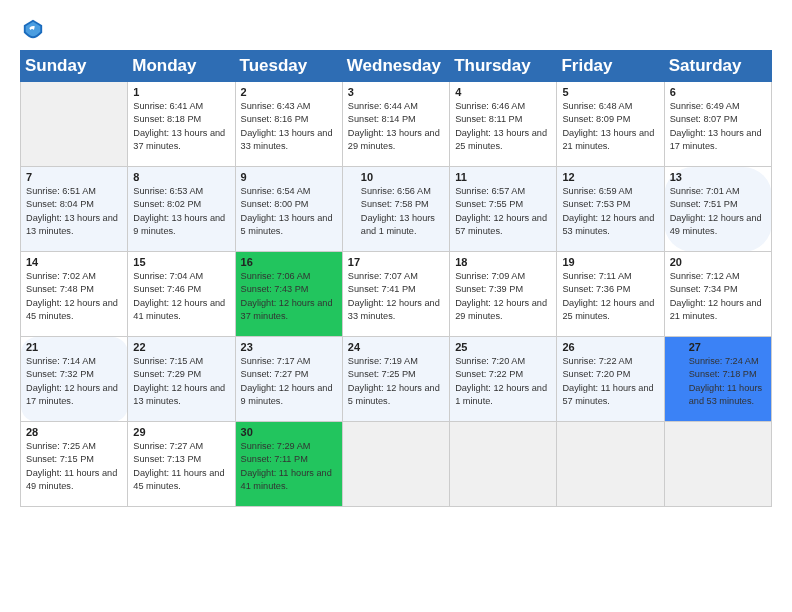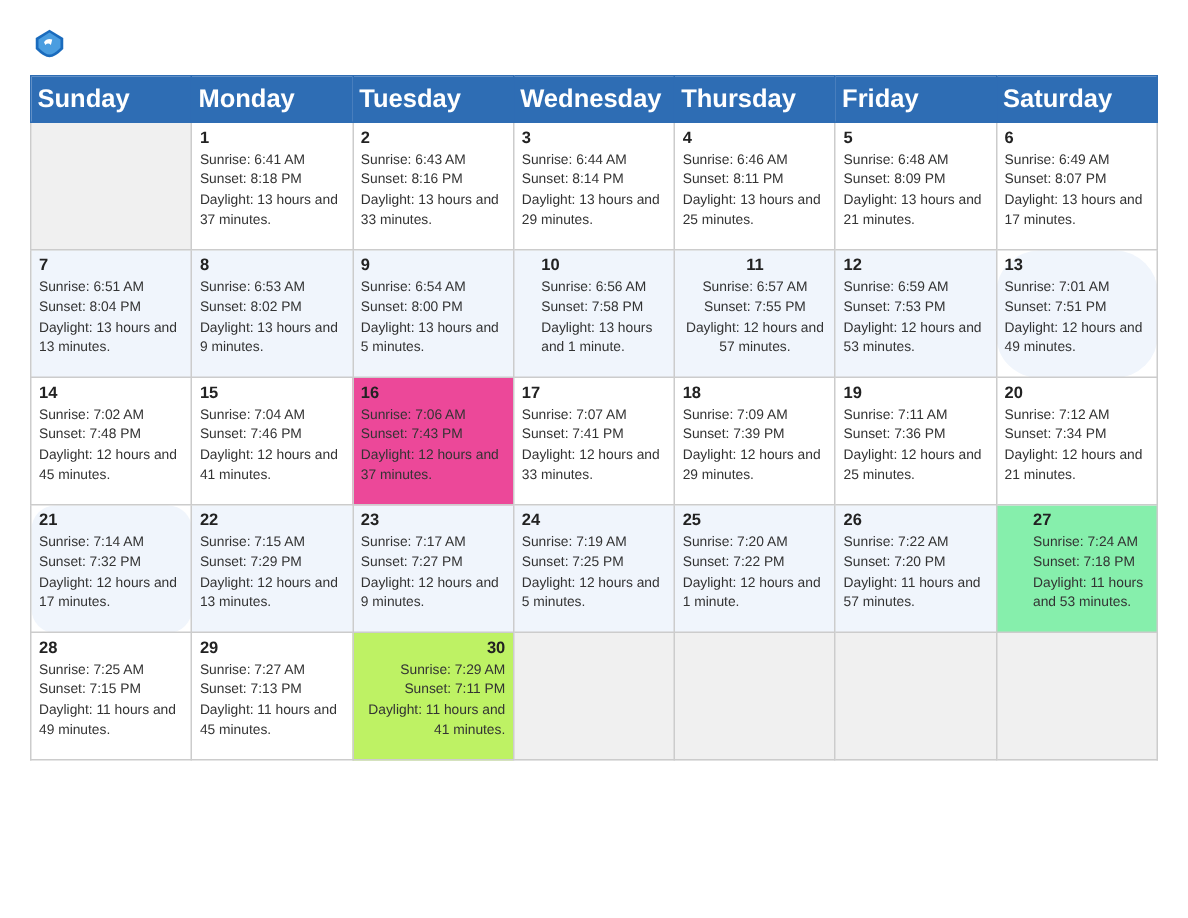--- a/index.html
+++ b/index.html
@@ -164,21 +164,21 @@
             <div class="day-info">Sunrise: 6:53 AM<br>Sunset: 8:02 PM<br>Daylight: 13 hours and 9 minutes.</div>
           </td>
           <td style="background-color: rgb(240, 245, 252);">
             <span class="day-num">9</span>
             <div class="day-info">Sunrise: 6:54 AM<br>Sunset: 8:00 PM<br>Daylight: 13 hours and 5 minutes.</div>
           </td>
           <td style="background-color: rgb(240, 245, 252); padding-left: 18px;">
             <span class="day-num">10</span>
             <div class="day-info">Sunrise: 6:56 AM<br>Sunset: 7:58 PM<br>Daylight: 13 hours and 1 minute.</div>
           </td>
-          <td style="background-color: rgb(240, 245, 252); text-align: center;">
+          <td style="background-color: rgb(240, 245, 252);">
             <span class="day-num">11</span>
             <div class="day-info">Sunrise: 6:57 AM<br>Sunset: 7:55 PM<br>Daylight: 12 hours and 57 minutes.</div>
           </td>
           <td style="background-color: rgb(240, 245, 252);">
             <span class="day-num">12</span>
             <div class="day-info">Sunrise: 6:59 AM<br>Sunset: 7:53 PM<br>Daylight: 12 hours and 53 minutes.</div>
           </td>
           <td style="background-color: rgb(240, 245, 252); border-radius: 29px;">
             <span class="day-num">13</span>
             <div class="day-info">Sunrise: 7:01 AM<br>Sunset: 7:51 PM<br>Daylight: 12 hours and 49 minutes.</div>
@@ -186,21 +186,21 @@
         </tr>
         <tr>
           <td style="background-color: rgb(255, 255, 255);">
             <span class="day-num">14</span>
             <div class="day-info">Sunrise: 7:02 AM<br>Sunset: 7:48 PM<br>Daylight: 12 hours and 45 minutes.</div>
           </td>
           <td style="background-color: rgb(255, 255, 255);">
             <span class="day-num">15</span>
             <div class="day-info">Sunrise: 7:04 AM<br>Sunset: 7:46 PM<br>Daylight: 12 hours and 41 minutes.</div>
           </td>
-          <td style="background-color: #ec4899;">
+          <td style="background-color: #22c55e;">
             <span class="day-num">16</span>
             <div class="day-info">Sunrise: 7:06 AM<br>Sunset: 7:43 PM<br>Daylight: 12 hours and 37 minutes.</div>
           </td>
           <td style="background-color: rgb(255, 255, 255);">
             <span class="day-num">17</span>
             <div class="day-info">Sunrise: 7:07 AM<br>Sunset: 7:41 PM<br>Daylight: 12 hours and 33 minutes.</div>
           </td>
           <td style="background-color: rgb(255, 255, 255);">
             <span class="day-num">18</span>
             <div class="day-info">Sunrise: 7:09 AM<br>Sunset: 7:39 PM<br>Daylight: 12 hours and 29 minutes.</div>
@@ -232,35 +232,35 @@
             <div class="day-info">Sunrise: 7:19 AM<br>Sunset: 7:25 PM<br>Daylight: 12 hours and 5 minutes.</div>
           </td>
           <td style="background-color: rgb(240, 245, 252);">
             <span class="day-num">25</span>
             <div class="day-info">Sunrise: 7:20 AM<br>Sunset: 7:22 PM<br>Daylight: 12 hours and 1 minute.</div>
           </td>
           <td style="background-color: rgb(240, 245, 252);">
             <span class="day-num">26</span>
             <div class="day-info">Sunrise: 7:22 AM<br>Sunset: 7:20 PM<br>Daylight: 11 hours and 57 minutes.</div>
           </td>
-          <td style="background-color: #86efac; padding-left: 24px;">
+          <td style="background-color: #3b82f6; padding-left: 24px;">
             <span class="day-num">27</span>
             <div class="day-info">Sunrise: 7:24 AM<br>Sunset: 7:18 PM<br>Daylight: 11 hours and 53 minutes.</div>
           </td>
         </tr>
         <tr>
           <td style="background-color: rgb(255, 255, 255);">
             <span class="day-num">28</span>
             <div class="day-info">Sunrise: 7:25 AM<br>Sunset: 7:15 PM<br>Daylight: 11 hours and 49 minutes.</div>
           </td>
           <td style="background-color: rgb(255, 255, 255);">
             <span class="day-num">29</span>
             <div class="day-info">Sunrise: 7:27 AM<br>Sunset: 7:13 PM<br>Daylight: 11 hours and 45 minutes.</div>
           </td>
-          <td style="background-color: #bef264; text-align: right;">
+          <td style="background-color: #22c55e;">
             <span class="day-num">30</span>
             <div class="day-info">Sunrise: 7:29 AM<br>Sunset: 7:11 PM<br>Daylight: 11 hours and 41 minutes.</div>
           </td>
           <td class="empty"></td>
           <td class="empty"></td>
           <td class="empty"></td>
           <td class="empty"></td>
         </tr>
       </tbody>
   </table>

